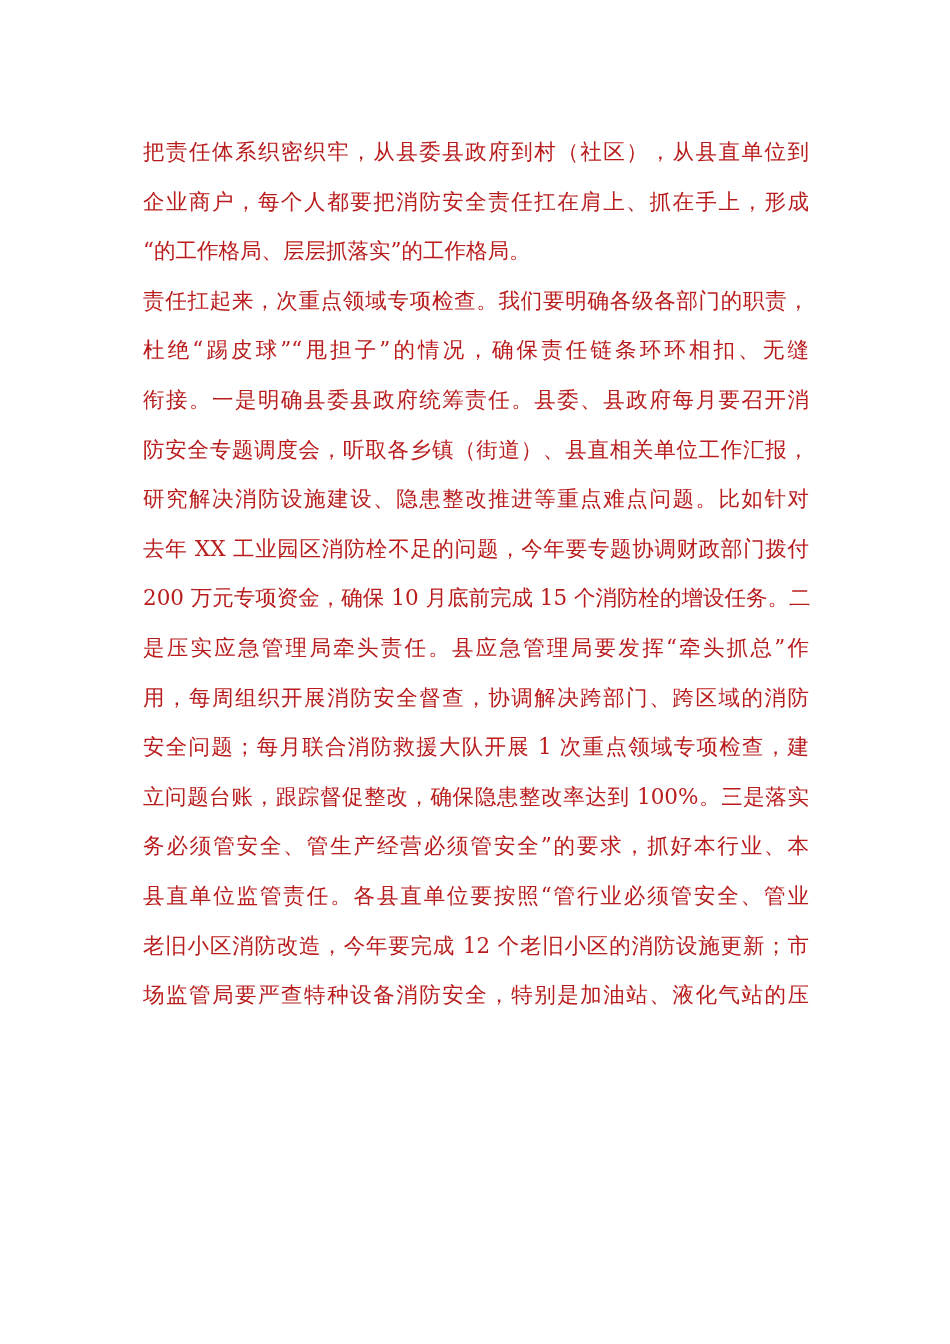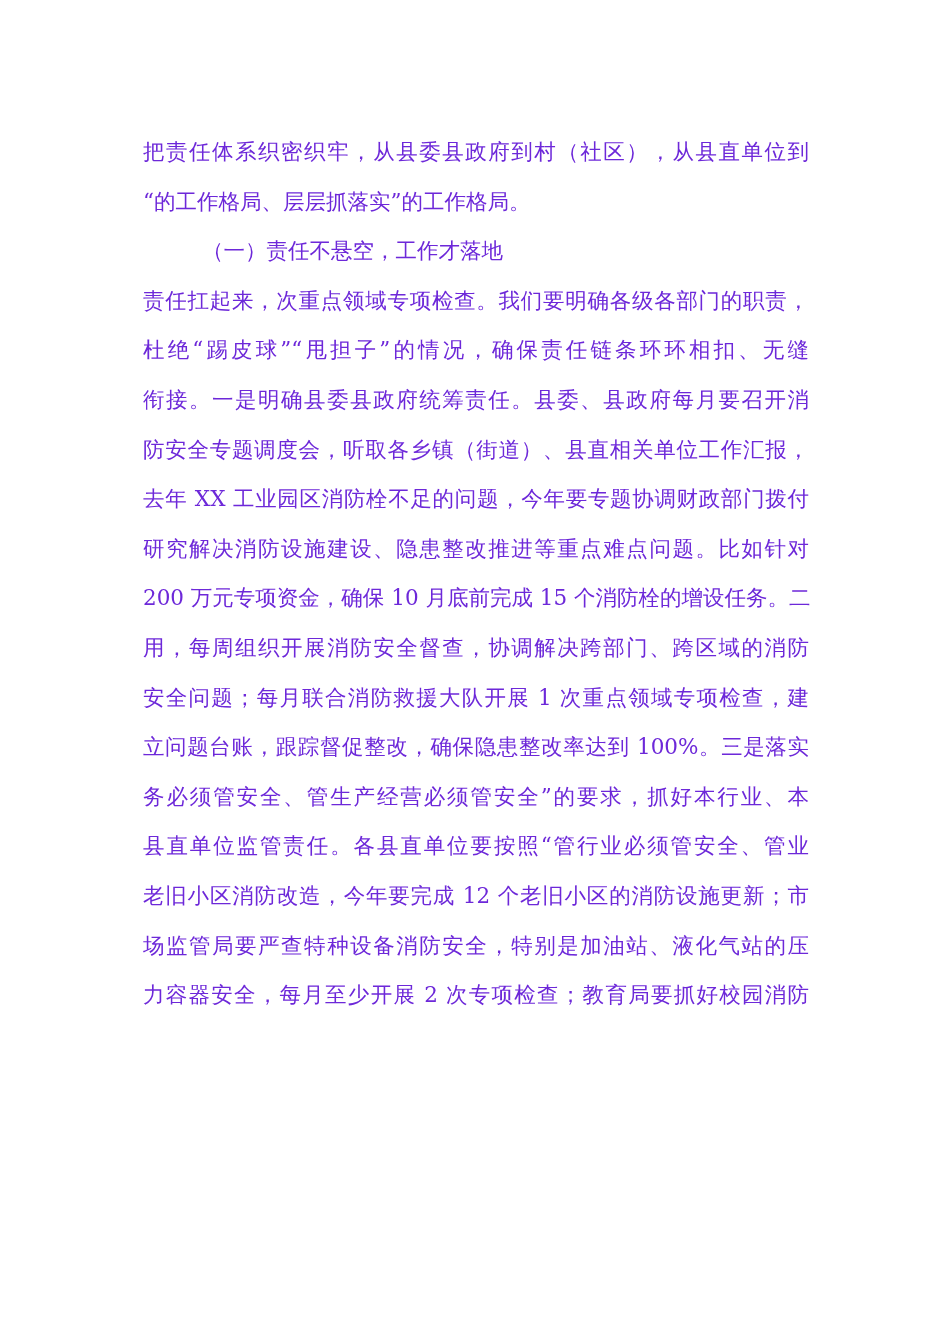--- a/index.html
+++ b/index.html
@@ -21,21 +21,21 @@
       height: 1344px;
       background: #ffffff;
     }
     .text-body {
       position: absolute;
       left: 143px;
       top: 133px;
       width: 666px;
       font-family: "DejaVu Serif", "Liberation Serif", serif;
       font-size: 21.5px;
-      color: #6d28d9;
+      color: #b91c1c;
     }
     .line {
       height: 49.6px;
       line-height: 38px;
       white-space: nowrap;
       text-align: justify;
       text-align-last: justify;
       overflow: visible;
     }
     .line.last {
@@ -49,34 +49,34 @@
       text-align-last: left;
     }
   </style>
 </head>
 <body>
 
 <div class="page">
   <div class="text-body">
 
     <div class="line">把责任体系织密织牢，从县委县政府到村（社区），从县直单位到</div>
+    <div class="line">企业商户，每个人都要把消防安全责任扛在肩上、抓在手上，形成</div>
     <div class="line last">“的工作格局、层层抓落实”的工作格局。</div>
 
-    <div class="line heading">（一）责任不悬空，工作才落地</div>
 
     <div class="line">责任扛起来，次重点领域专项检查。我们要明确各级各部门的职责，</div>
     <div class="line">杜绝“踢皮球”“甩担子”的情况，确保责任链条环环相扣、无缝</div>
     <div class="line">衔接。一是明确县委县政府统筹责任。县委、县政府每月要召开消</div>
     <div class="line">防安全专题调度会，听取各乡镇（街道）、县直相关单位工作汇报，</div>
+    <div class="line">研究解决消防设施建设、隐患整改推进等重点难点问题。比如针对</div>
     <div class="line">去年 XX 工业园区消防栓不足的问题，今年要专题协调财政部门拨付</div>
-    <div class="line">研究解决消防设施建设、隐患整改推进等重点难点问题。比如针对</div>
     <div class="line">200 万元专项资金，确保 10 月底前完成 15 个消防栓的增设任务。二</div>
+    <div class="line">是压实应急管理局牵头责任。县应急管理局要发挥“牵头抓总”作</div>
     <div class="line">用，每周组织开展消防安全督查，协调解决跨部门、跨区域的消防</div>
     <div class="line">安全问题；每月联合消防救援大队开展 1 次重点领域专项检查，建</div>
     <div class="line">立问题台账，跟踪督促整改，确保隐患整改率达到 100%。三是落实</div>
     <div class="line">务必须管安全、管生产经营必须管安全”的要求，抓好本行业、本</div>
     <div class="line">县直单位监管责任。各县直单位要按照“管行业必须管安全、管业</div>
     <div class="line">老旧小区消防改造，今年要完成 12 个老旧小区的消防设施更新；市</div>
     <div class="line">场监管局要严查特种设备消防安全，特别是加油站、液化气站的压</div>
-    <div class="line">力容器安全，每月至少开展 2 次专项检查；教育局要抓好校园消防</div>
 
   </div>
 </div>
 
 </body></html>

